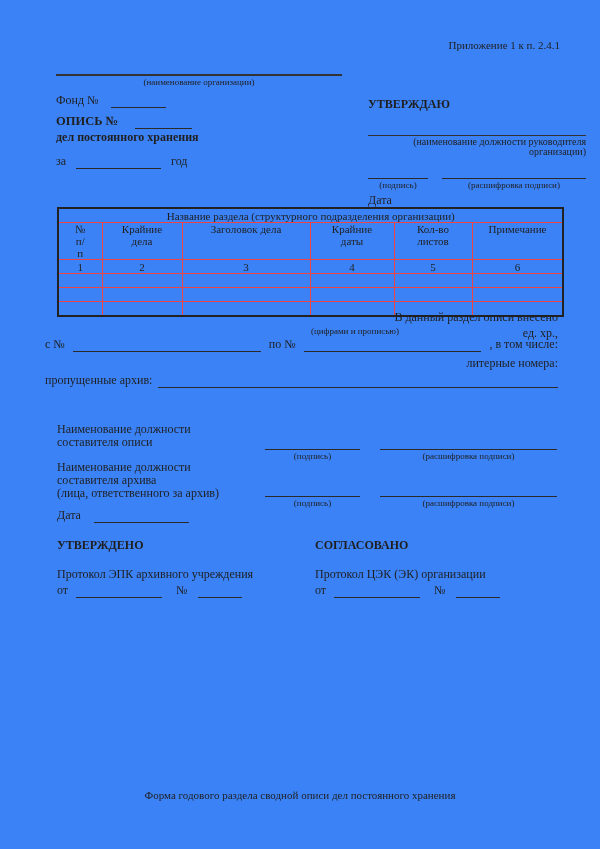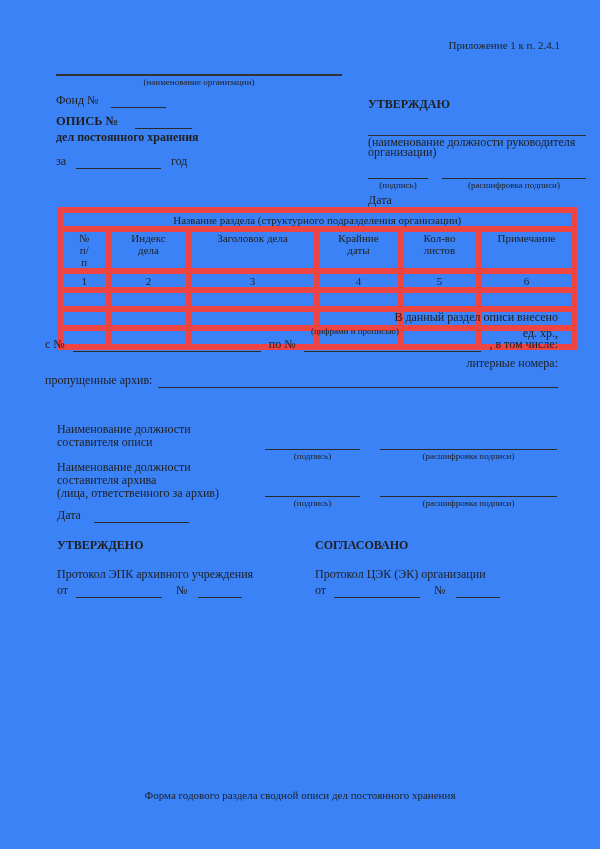--- a/index.html
+++ b/index.html
@@ -27,31 +27,31 @@
   
   .opis-block { position:absolute; left:56px; top:114px; }
   .opis-title { font-size:12.5px; font-weight:bold; }
   .opis-sub { font-size:12px; font-weight:bold; margin-top:1px; }
   .za-row { margin-top:9px; }
 
   
   .approve { position:absolute; left:368px; top:97px; width:218px; }
   .approve-title { font-weight:bold; }
   .pos-line { margin-top:22px; border-bottom:1.5px solid #333; height:1px; }
-  .pos-caption { text-align:left; font-size:12px; line-height:10px; padding-top:1px; }
+  .pos-caption { text-align:right; font-size:10px; line-height:10px; padding-top:1px;margin-left:28px; }
   .sigrow { display:flex; gap:14px; margin-top:9px; }
   .sigcol1 { width:60px; }
   .sigcol2 { flex:1; }
   .sline { border-bottom:1px solid #2a2a2a; height:12px; }
   .scap { text-align:center; font-size:9px; padding-top:1px; }
   .date-row { margin-top:3px; }
 
   
   table.grid { position:absolute; left:57px; top:207px; border-collapse:collapse; table-layout:fixed; }
-  table.grid td { border:6px solid #ef4444; text-align:center; font-size:11px; padding:0 16px; overflow:hidden; }
+  table.grid td { border:1px solid #ef4444; text-align:center; font-size:11px; padding:0 16px; overflow:hidden; }
   table.grid { border:2px solid #222; }
   td.span-h { height:13px; }
   td.col-h { vertical-align:top; height:24px; line-height:12px; padding-top:1px; }
   tr.nums td { height:13px; }
   tr.empty td { height:13px; }
 
   
   .flexrow { position:absolute; display:flex; align-items:flex-end; }
   .r1 { left:45px; top:310px; width:513px;flex-direction:column; }
   .r1 .intro { margin-left:38px; white-space:nowrap; }
@@ -147,21 +147,21 @@
       <col style="width:84px">
         <col style="width:78px">
         <col style="width:88px">
     </colgroup>
     <tbody>
         <tr>
       <td class="span-h" colspan="6">Название раздела (структурного подразделения организации)</td>
     </tr>
     <tr>
       <td class="col-h">№ п/п</td>
-      <td class="col-h">Индекс дела</td>
+      <td class="col-h">Крайние дела</td>
       <td class="col-h">Заголовок дела</td>
       <td class="col-h">Крайние даты</td>
       <td class="col-h">Кол-во листов</td>
       <td class="col-h">Примечание</td>
     </tr>
     <tr class="nums">
       <td>1</td>
       <td>2</td>
       <td>3</td>
       <td>4</td>

